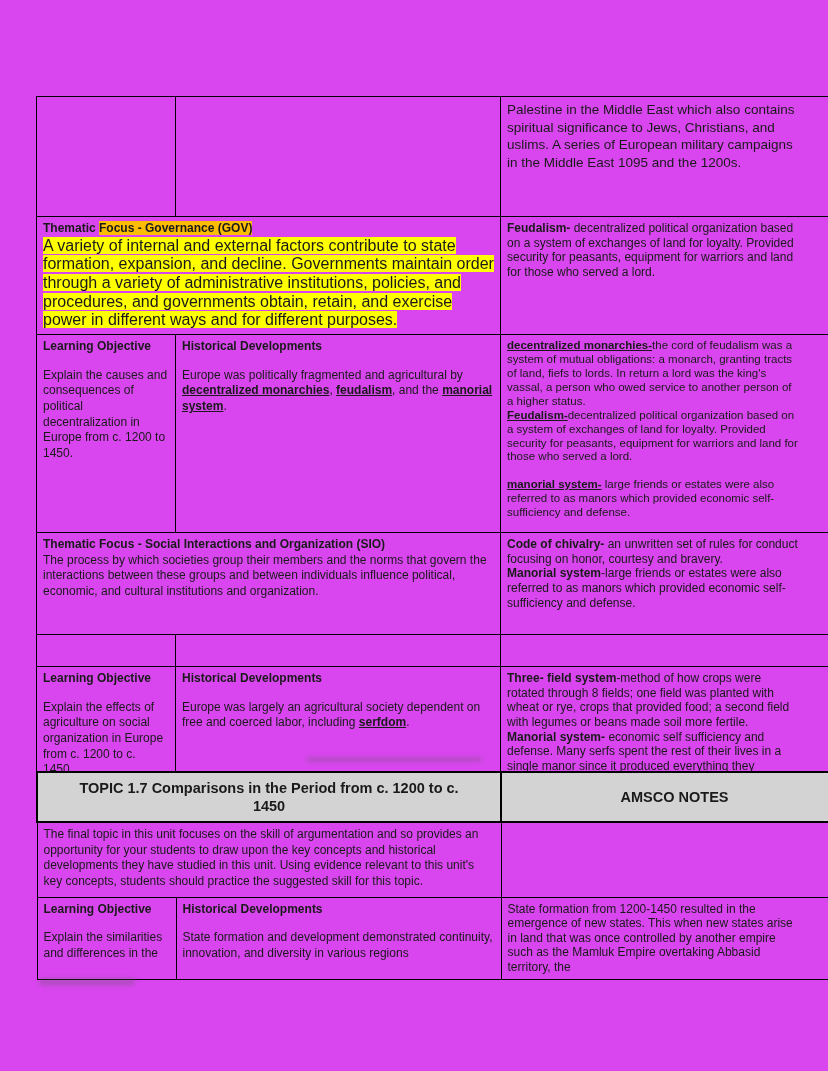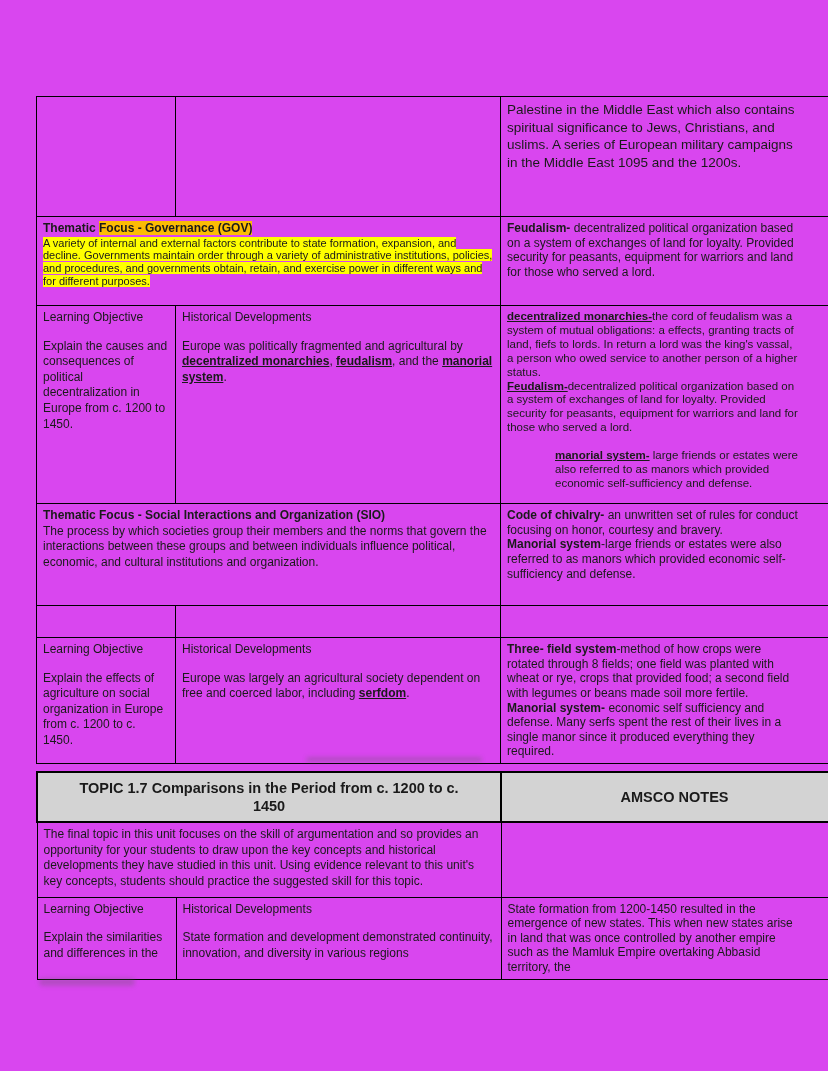--- a/index.html
+++ b/index.html
@@ -20,27 +20,27 @@
     line-height:1.3;
     word-wrap:break-word;
   }
   .tbl1{position:absolute;left:36px;top:96px;width:811px;}
   .tbl2{position:absolute;left:36px;top:771px;width:811px;}
   .c3{padding-right:48px;font-size:12px;line-height:1.22;}
   .c3-large{font-size:13.5px;line-height:1.3;}
   .c3-small{font-size:11.5px;line-height:1.21;}
   .b{font-weight:bold;}
   .bu{font-weight:bold;text-decoration:underline;text-align:right;}
-  .cell-heading{font-weight:normal;margin-bottom:13px;}
+  .cell-heading{font-weight:bold;margin-bottom:13px;}
   .cell-heading-tight{font-weight:bold;}
   .hl-yellow{background:#ffff00;}
   .hl-orange{background:#fbbc04;text-align:right;}
   .para{margin:0;}
-  .para-gap{margin-top:14px;margin-left:48px;}
-  .gov-body{font-size:11px;line-height:1.17;}
+  .para-gap{margin-top:14px;}
+  .gov-body{font-size:16px;line-height:1.17;}
   .header-row td{
     background:#d3d3d3;
     border:2px solid #000;
     text-align:center;
     vertical-align:middle;
     font-weight:bold;
     font-size:14.5px;
     line-height:1.25;
   }
   .topic-cell{padding:4px 35px;}
@@ -87,21 +87,21 @@
     <tr style="height:198px">
       <td>
         <div class="cell-heading">Learning Objective</div>
         <div class="para">Explain the causes and consequences of political decentralization in Europe from c. 1200 to 1450.</div>
       </td>
       <td>
         <div class="cell-heading">Historical Developments</div>
         <div class="para"><span>Europe was politically fragmented and agricultural by </span><span class="bu">decentralized monarchies</span><span>, </span><span class="bu">feudalism</span><span>, and the </span><span class="bu">manorial system</span><span>.</span></div>
       </td>
       <td class="c3 c3-small">
-        <div class="para"><span class="bu">decentralized monarchies-</span><span>the cord of feudalism was a system of mutual obligations: a effects, granting tracts of land, fiefs to lords. In return a lord was the king's vassal, a person who owed service to another person of a higher status.</span></div>
+        <div class="para"><span class="bu">decentralized monarchies-</span><span>the cord of feudalism was a system of mutual obligations: a monarch, granting tracts of land, fiefs to lords. In return a lord was the king's vassal, a person who owed service to another person of a higher status.</span></div>
         <div class="para"><span class="bu">Feudalism-</span><span>decentralized political organization based on a system of exchanges of land for loyalty. Provided security for peasants, equipment for warriors and land for those who served a lord.</span></div>
         <div class="para para-gap"><span class="bu">manorial system-</span><span> large friends or estates were also referred to as manors which provided economic self-sufficiency and defense.</span></div>
       </td>
     </tr>
 
     <tr style="height:102px">
       <td colspan="2">
         <div class="cell-heading-tight">Thematic Focus - Social Interactions and Organization (SIO)</div>
         <div class="para">The process by which societies group their members and the norms that govern the interactions between these groups and between individuals influence political, economic, and cultural institutions and organization.</div>
       </td>

